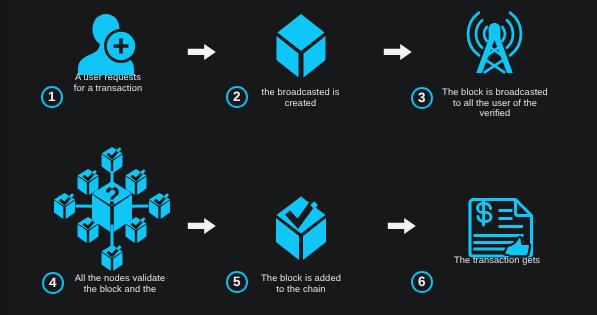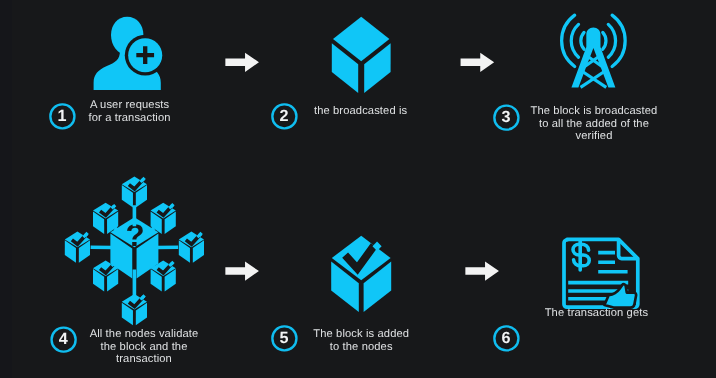--- a/index.html
+++ b/index.html
@@ -273,52 +273,52 @@
   <svg class="arrow" style="left:187px;top:217px;" width="30" height="18" viewBox="0 0 30 18">
     <path d="M0.8 5.8 H17.2 V0.9 L28.8 8.9 L17.2 16.9 V12.0 H0.8 Z" fill="#f3f3f3"></path>
   </svg>
   <svg class="arrow" style="left:387px;top:217px;" width="30" height="18" viewBox="0 0 30 18">
     <path d="M0.8 5.8 H17.2 V0.9 L28.8 8.9 L17.2 16.9 V12.0 H0.8 Z" fill="#f3f3f3"></path>
   </svg>
 
   <div class="num" style="left:41px;top:86px;">
       <span>1</span>
     </div>
-  <div class="cap" style="left:68px;top:82px;width:80px;">
+  <div class="cap" style="left:68px;top:72px;width:80px;">
     <div>A user requests</div>
     <div>for a transaction</div>
   </div>
   <div class="num" style="left:226px;top:86px;">
       <span>2</span>
     </div>
   <div class="cap" style="left:250px;top:87px;width:101px;">
     <div>the broadcasted is</div>
+    <div>created</div>
   </div>
   <div class="num" style="left:411px;top:87px;">
       <span>3</span>
     </div>
   <div class="cap" style="left:437px;top:87px;width:116px;">
     <div>The block is broadcasted</div>
-    <div>to all the added of the</div>
+    <div>to all the user of the</div>
     <div>verified</div>
   </div>
   <div class="num" style="left:42px;top:272px;">
       <span>4</span>
     </div>
   <div class="cap" style="left:68px;top:273px;width:104px;">
     <div>All the nodes validate</div>
     <div>the block and the</div>
-    <div>transaction</div>
   </div>
   <div class="num" style="left:226px;top:271px;">
       <span>5</span>
     </div>
   <div class="cap" style="left:255px;top:273px;width:92px;">
     <div>The block is added</div>
-    <div>to the nodes</div>
+    <div>to the chain</div>
   </div>
   <div class="num" style="left:411px;top:271px;">
       <span>6</span>
     </div>
   <div class="cap" style="left:446px;top:255px;width:102px;">
     <div>The transaction gets</div>
   </div>
 </div>
 
 </body></html>

